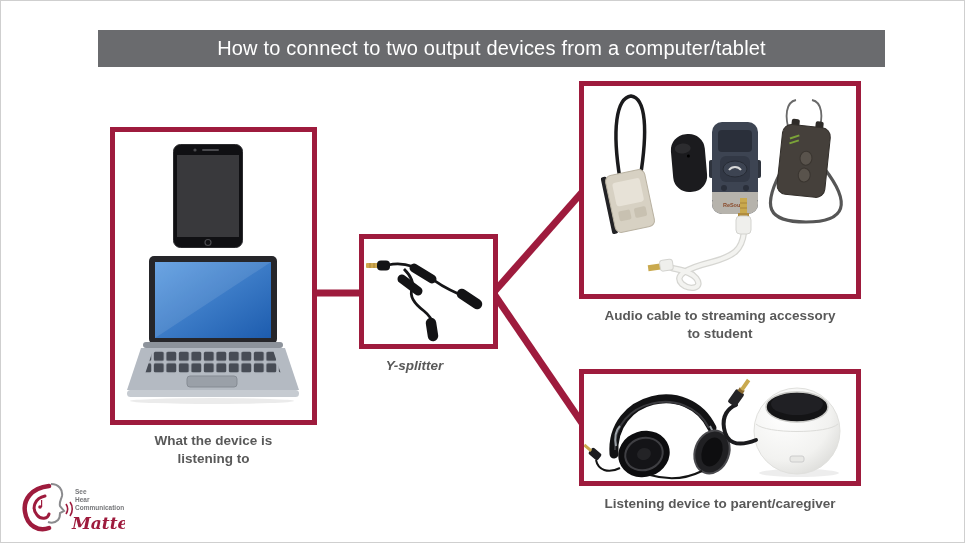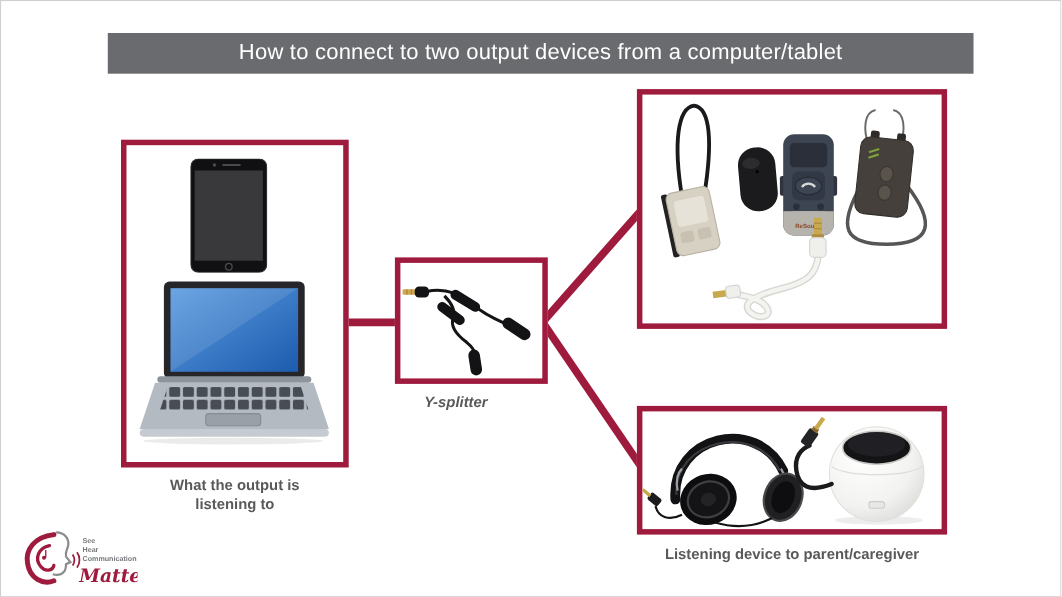--- a/index.html
+++ b/index.html
@@ -70,21 +70,21 @@
       <rect x="32" y="8" width="116" height="76" fill="url(#scr)"></rect>
       <polygon points="32,8 148,8 32,84" fill="#ffffff" opacity="0.10"></polygon>
       <rect x="20" y="88" width="140" height="6" rx="3" fill="#8d939b"></rect>
       <path d="M 18,94 L 162,94 L 176,136 L 4,136 Z" fill="#b4bac2"></path>
       <path d="M 30,96 L 150,96 L 158,120 L 22,120 Z" fill="url(#keys)"></path>
       <rect x="64" y="122" width="50" height="11" rx="3" fill="#9aa0a8" stroke="#858b93"></rect>
       <rect x="4" y="136" width="172" height="7" rx="3.5" fill="#c6cbd1"></rect>
       <ellipse cx="89" cy="147" rx="82" ry="3" fill="#000000" opacity="0.08"></ellipse>
     </svg>
   </div>
-  <div id="source-label" class="box-label">What the output is listening to</div>
+  <div id="source-label" class="box-label">What the device is listening to</div>
 
   <div id="splitter-box" class="frame-box">
     <svg class="dev" style="left:0;top:0" width="129" height="105" viewBox="0 0 129 105">
       <rect x="2" y="24" width="12" height="5" rx="1" fill="#cfa94f"></rect>
       <line x1="6" y1="24" x2="6" y2="29" stroke="#a8843a" stroke-width="1"></line>
       <line x1="10" y1="24" x2="10" y2="29" stroke="#a8843a" stroke-width="1"></line>
       <rect x="13" y="21.5" width="13" height="10" rx="4" fill="#141416"></rect>
       <path d="M 24,26 C 42,22 58,30 66,38 C 76,47 88,52 97,56" stroke="#151517" stroke-width="2.8" fill="none"></path>
       <path d="M 40,30 C 48,38 50,44 48,50 C 45,58 52,66 60,72 C 66,77 68,80 68,84" stroke="#151517" stroke-width="2.8" fill="none"></path>
       <line x1="50" y1="29" x2="68" y2="40" stroke="#131315" stroke-width="9" stroke-linecap="round"></line>
@@ -152,20 +152,21 @@
         <line x1="156" y1="122" x2="163" y2="122" stroke="#a8843a" stroke-width="1"></line>
         <rect x="154" y="127" width="11" height="4" fill="#b08c3e"></rect>
         <rect x="152" y="130" width="15" height="18" rx="4" fill="#efefec" stroke="#d3d3cf"></rect>
         <g transform="rotate(-8 80 180)">
           <rect x="64" y="177" width="14" height="6" fill="#c9a94e"></rect>
           <rect x="76" y="174" width="13" height="11" rx="3" fill="#efefec" stroke="#d3d3cf"></rect>
         </g>
       </g>
     </svg>
   </div>
+  <div id="streaming-label" class="box-label">Audio cable to streaming accessory to student</div>
 
   <div id="listening-box" class="frame-box">
     <svg class="dev" style="left:0;top:0" width="272" height="107" viewBox="0 0 272 107">
       <defs>
         <radialGradient id="sph" cx="0.35" cy="0.3" r="0.9">
           <stop offset="0" stop-color="#ffffff"></stop>
           <stop offset="0.6" stop-color="#f2f2f0"></stop>
           <stop offset="1" stop-color="#d2d2cf"></stop>
         </radialGradient>
       </defs>

